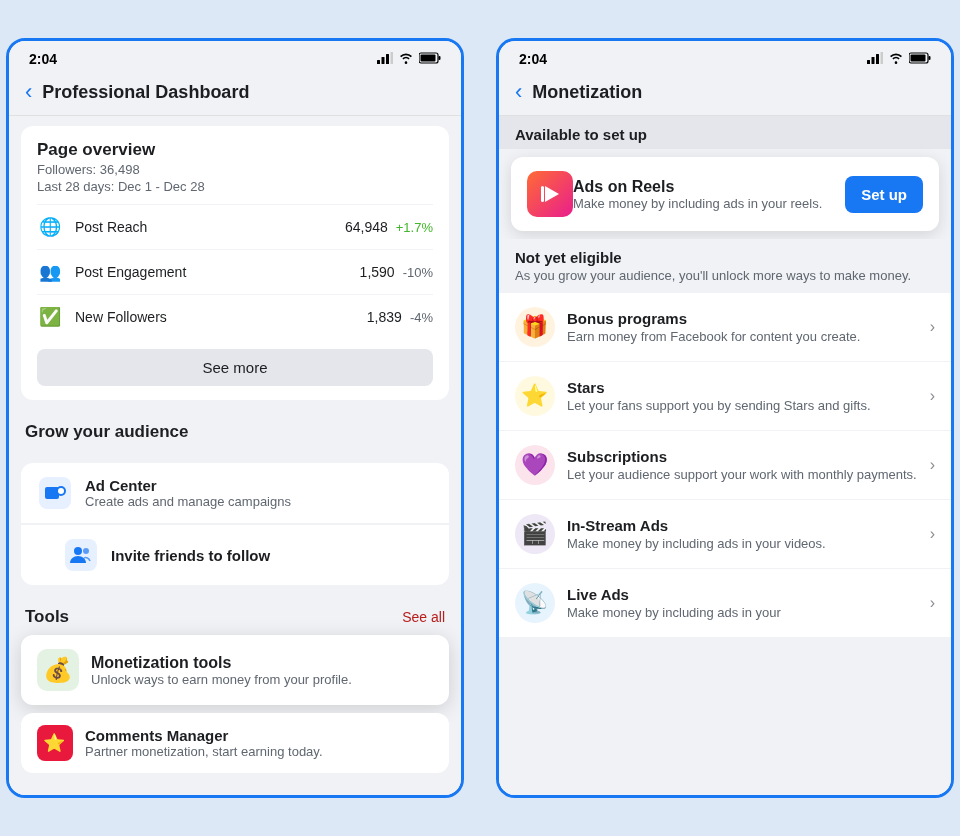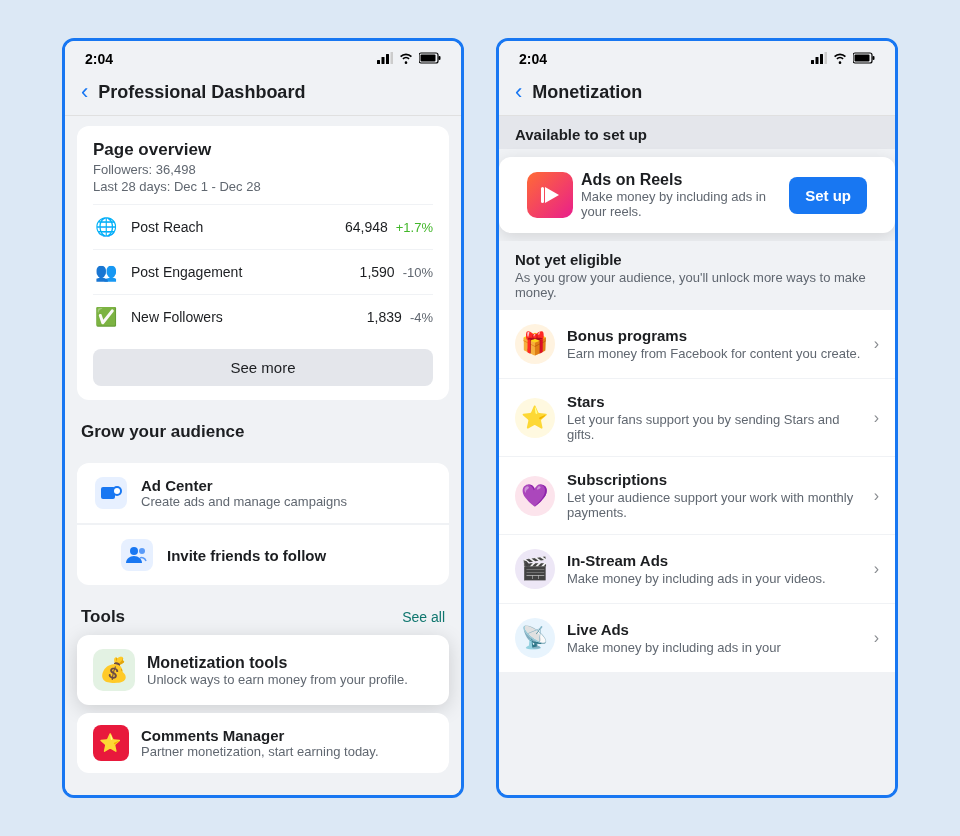--- a/index.html
+++ b/index.html
@@ -12,24 +12,24 @@
       height: 836px;
       font-family: -apple-system, BlinkMacSystemFont, 'Segoe UI', Helvetica, Arial, sans-serif;
     }
     .phones-container {
       display: flex;
       gap: 32px;
       align-items: flex-start;
       padding: 30px;
     }
     .phone {
-      width: 402px;
+      width: 458px;
       height: 760px;
       background: #f0f2f5;
-      border-radius: 12px;
+      border-radius: 19px;
       border: 3px solid #1877f2;
       overflow: hidden;
       position: relative;
       display: flex;
       flex-direction: column;
     }
     .status-bar {
       background: #f0f2f5;
       display: flex;
       justify-content: space-between;
@@ -186,21 +186,21 @@
       align-items: center;
       padding: 12px 4px 8px;
     }
     .tools-title {
       font-size: 17px;
       font-weight: 700;
       color: #1c1e21;
     }
     .see-all-link {
       font-size: 14px;
-      color: #0f766e;
+      color: #b91c1c;
       font-weight: 500;
     }
     
     .tooltip-card {
       background: #fff;
       border-radius: 12px;
       padding: 14px 16px;
       display: flex;
       align-items: center;
       gap: 12px;
@@ -254,25 +254,25 @@
     }
     .available-title {
       font-size: 15px;
       font-weight: 600;
       color: #1c1e21;
     }
     
     .ads-reels-card {
       background: #fff;
       border-radius: 12px;
-      margin: 8px 0;
-      padding: 14px 28px;
-      display: flex;
-      align-items: center;
-      gap: 8px;
+      margin: 8px 12px;
+      padding: 14px 16px;
+      display: flex;
+      align-items: center;
+      gap: 0;
       box-shadow: 0 4px 16px rgba(0,0,0,0.12);
     }
     .ads-reels-icon {
       width: 46px;
       height: 46px;
       border-radius: 10px;
       background: linear-gradient(135deg, #ff6b35, #e91e8c);
       display: flex;
       align-items: center;
       justify-content: center;

